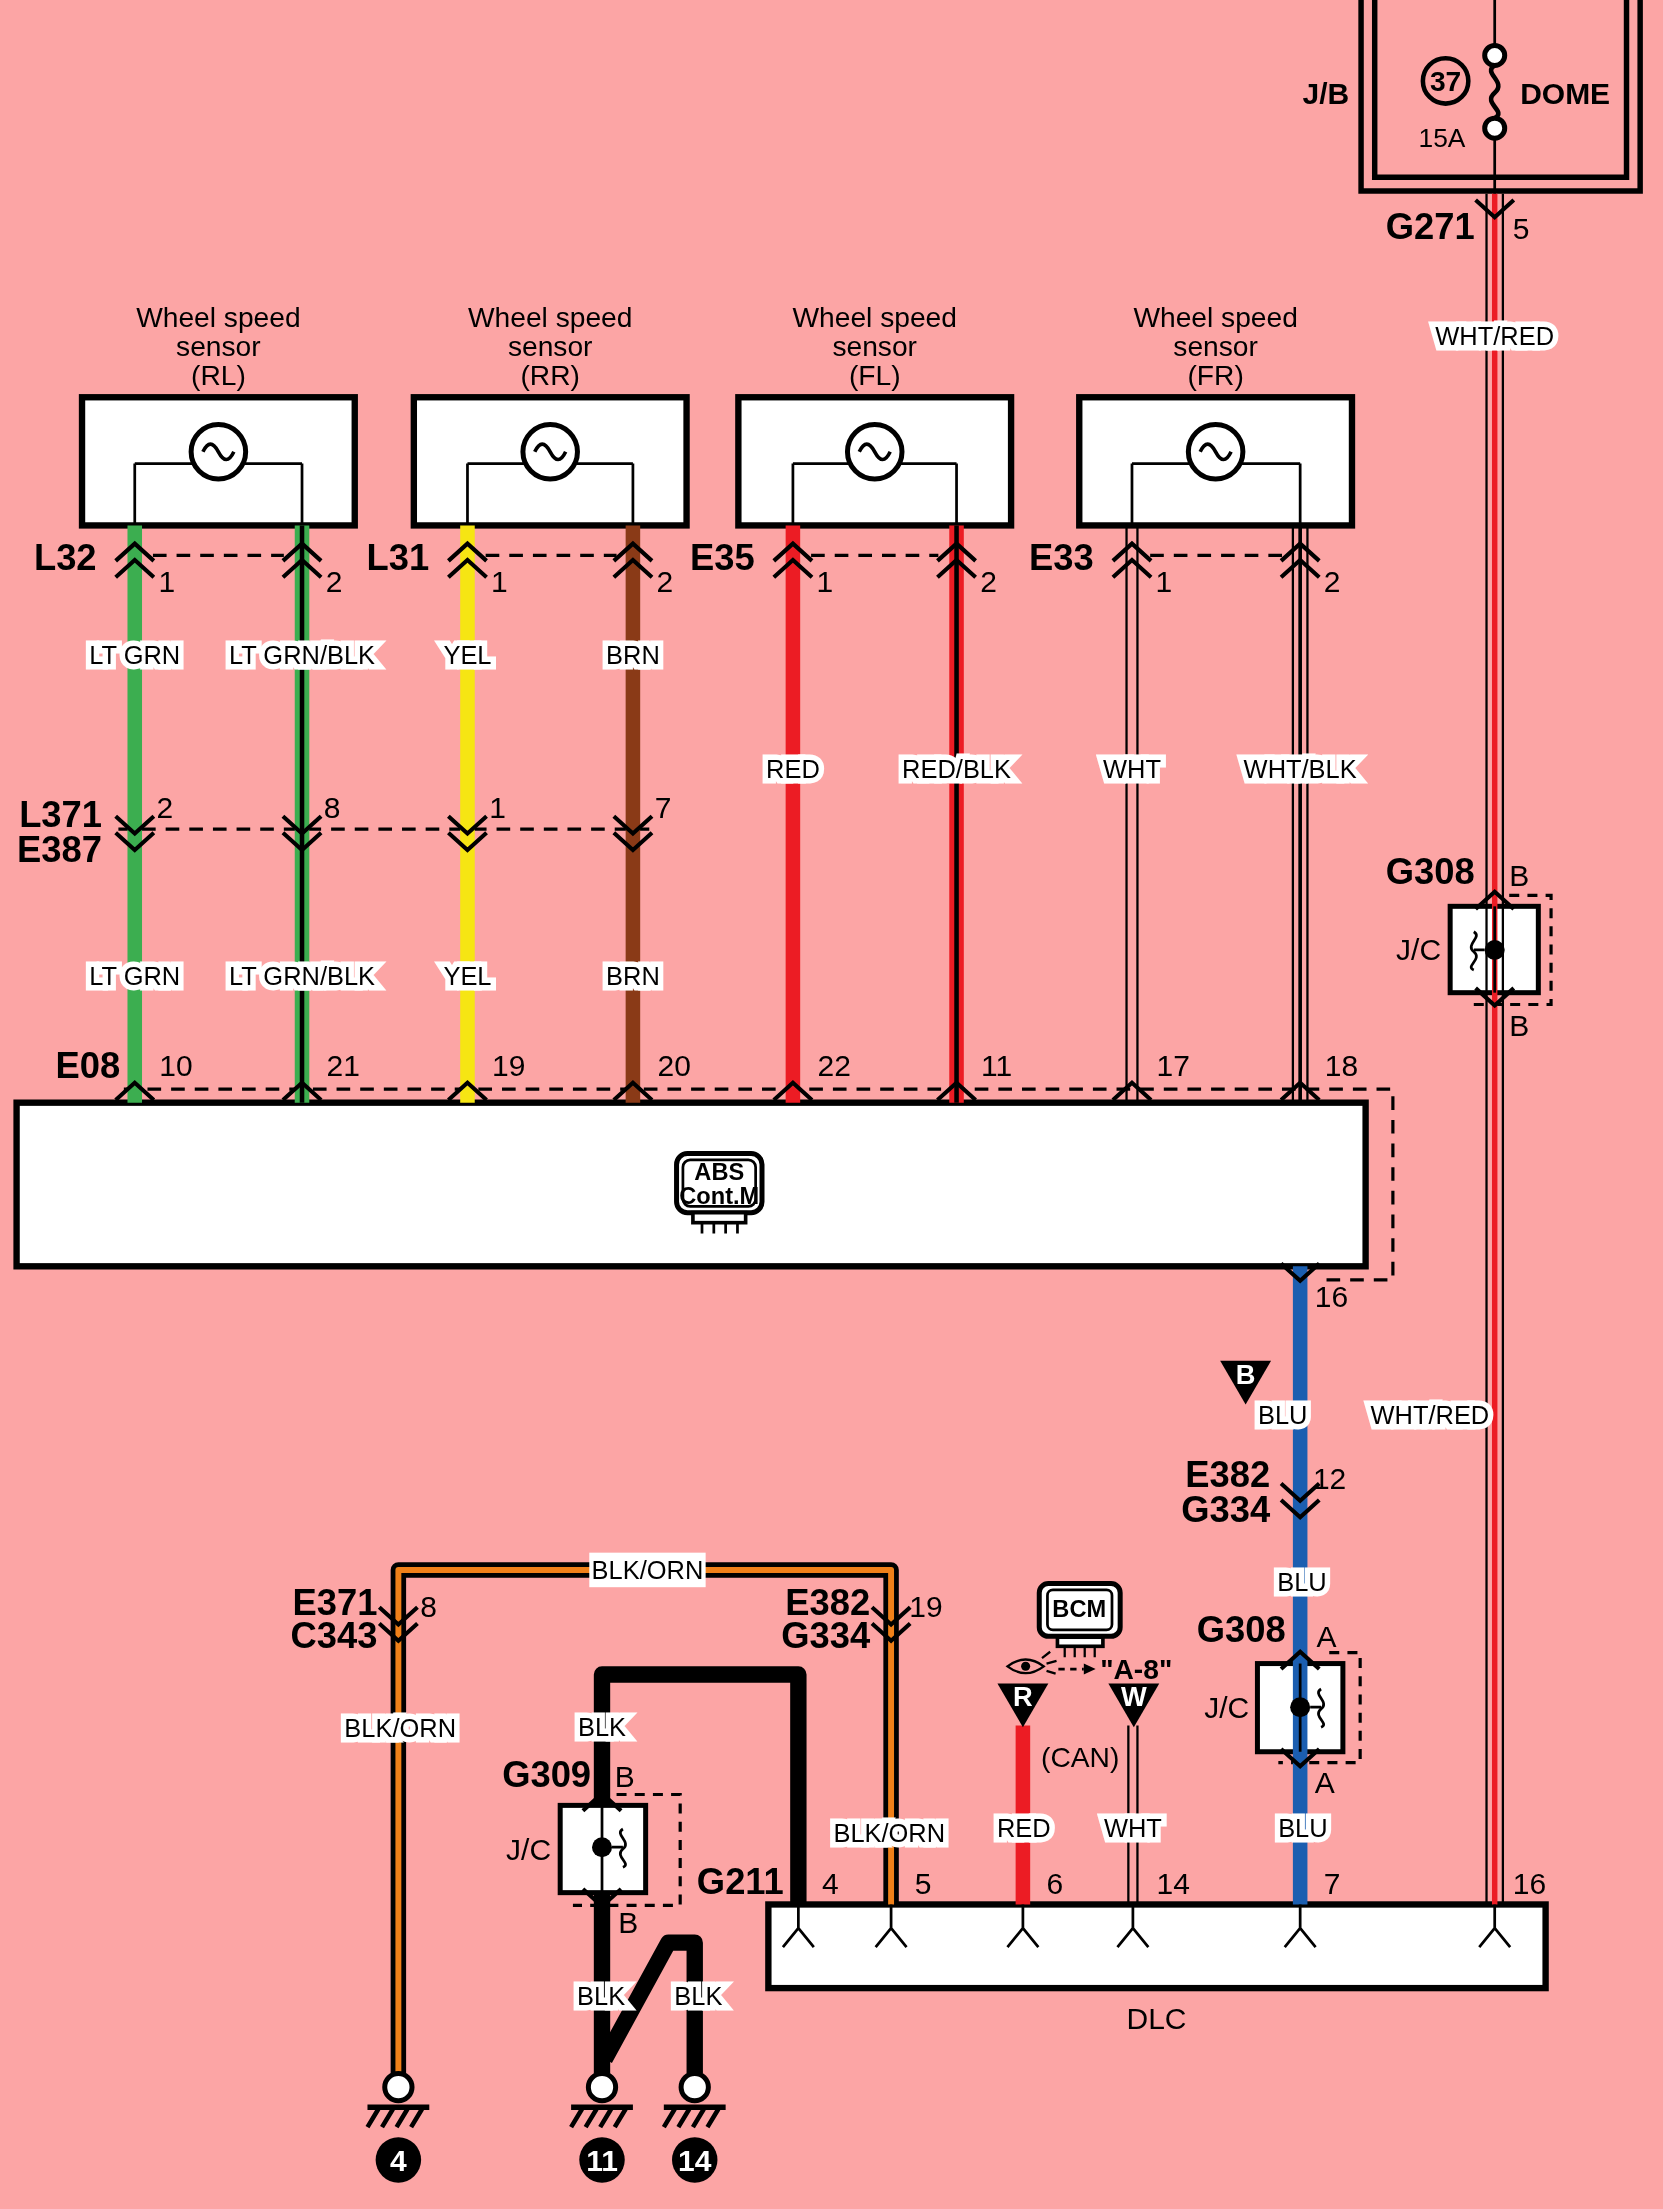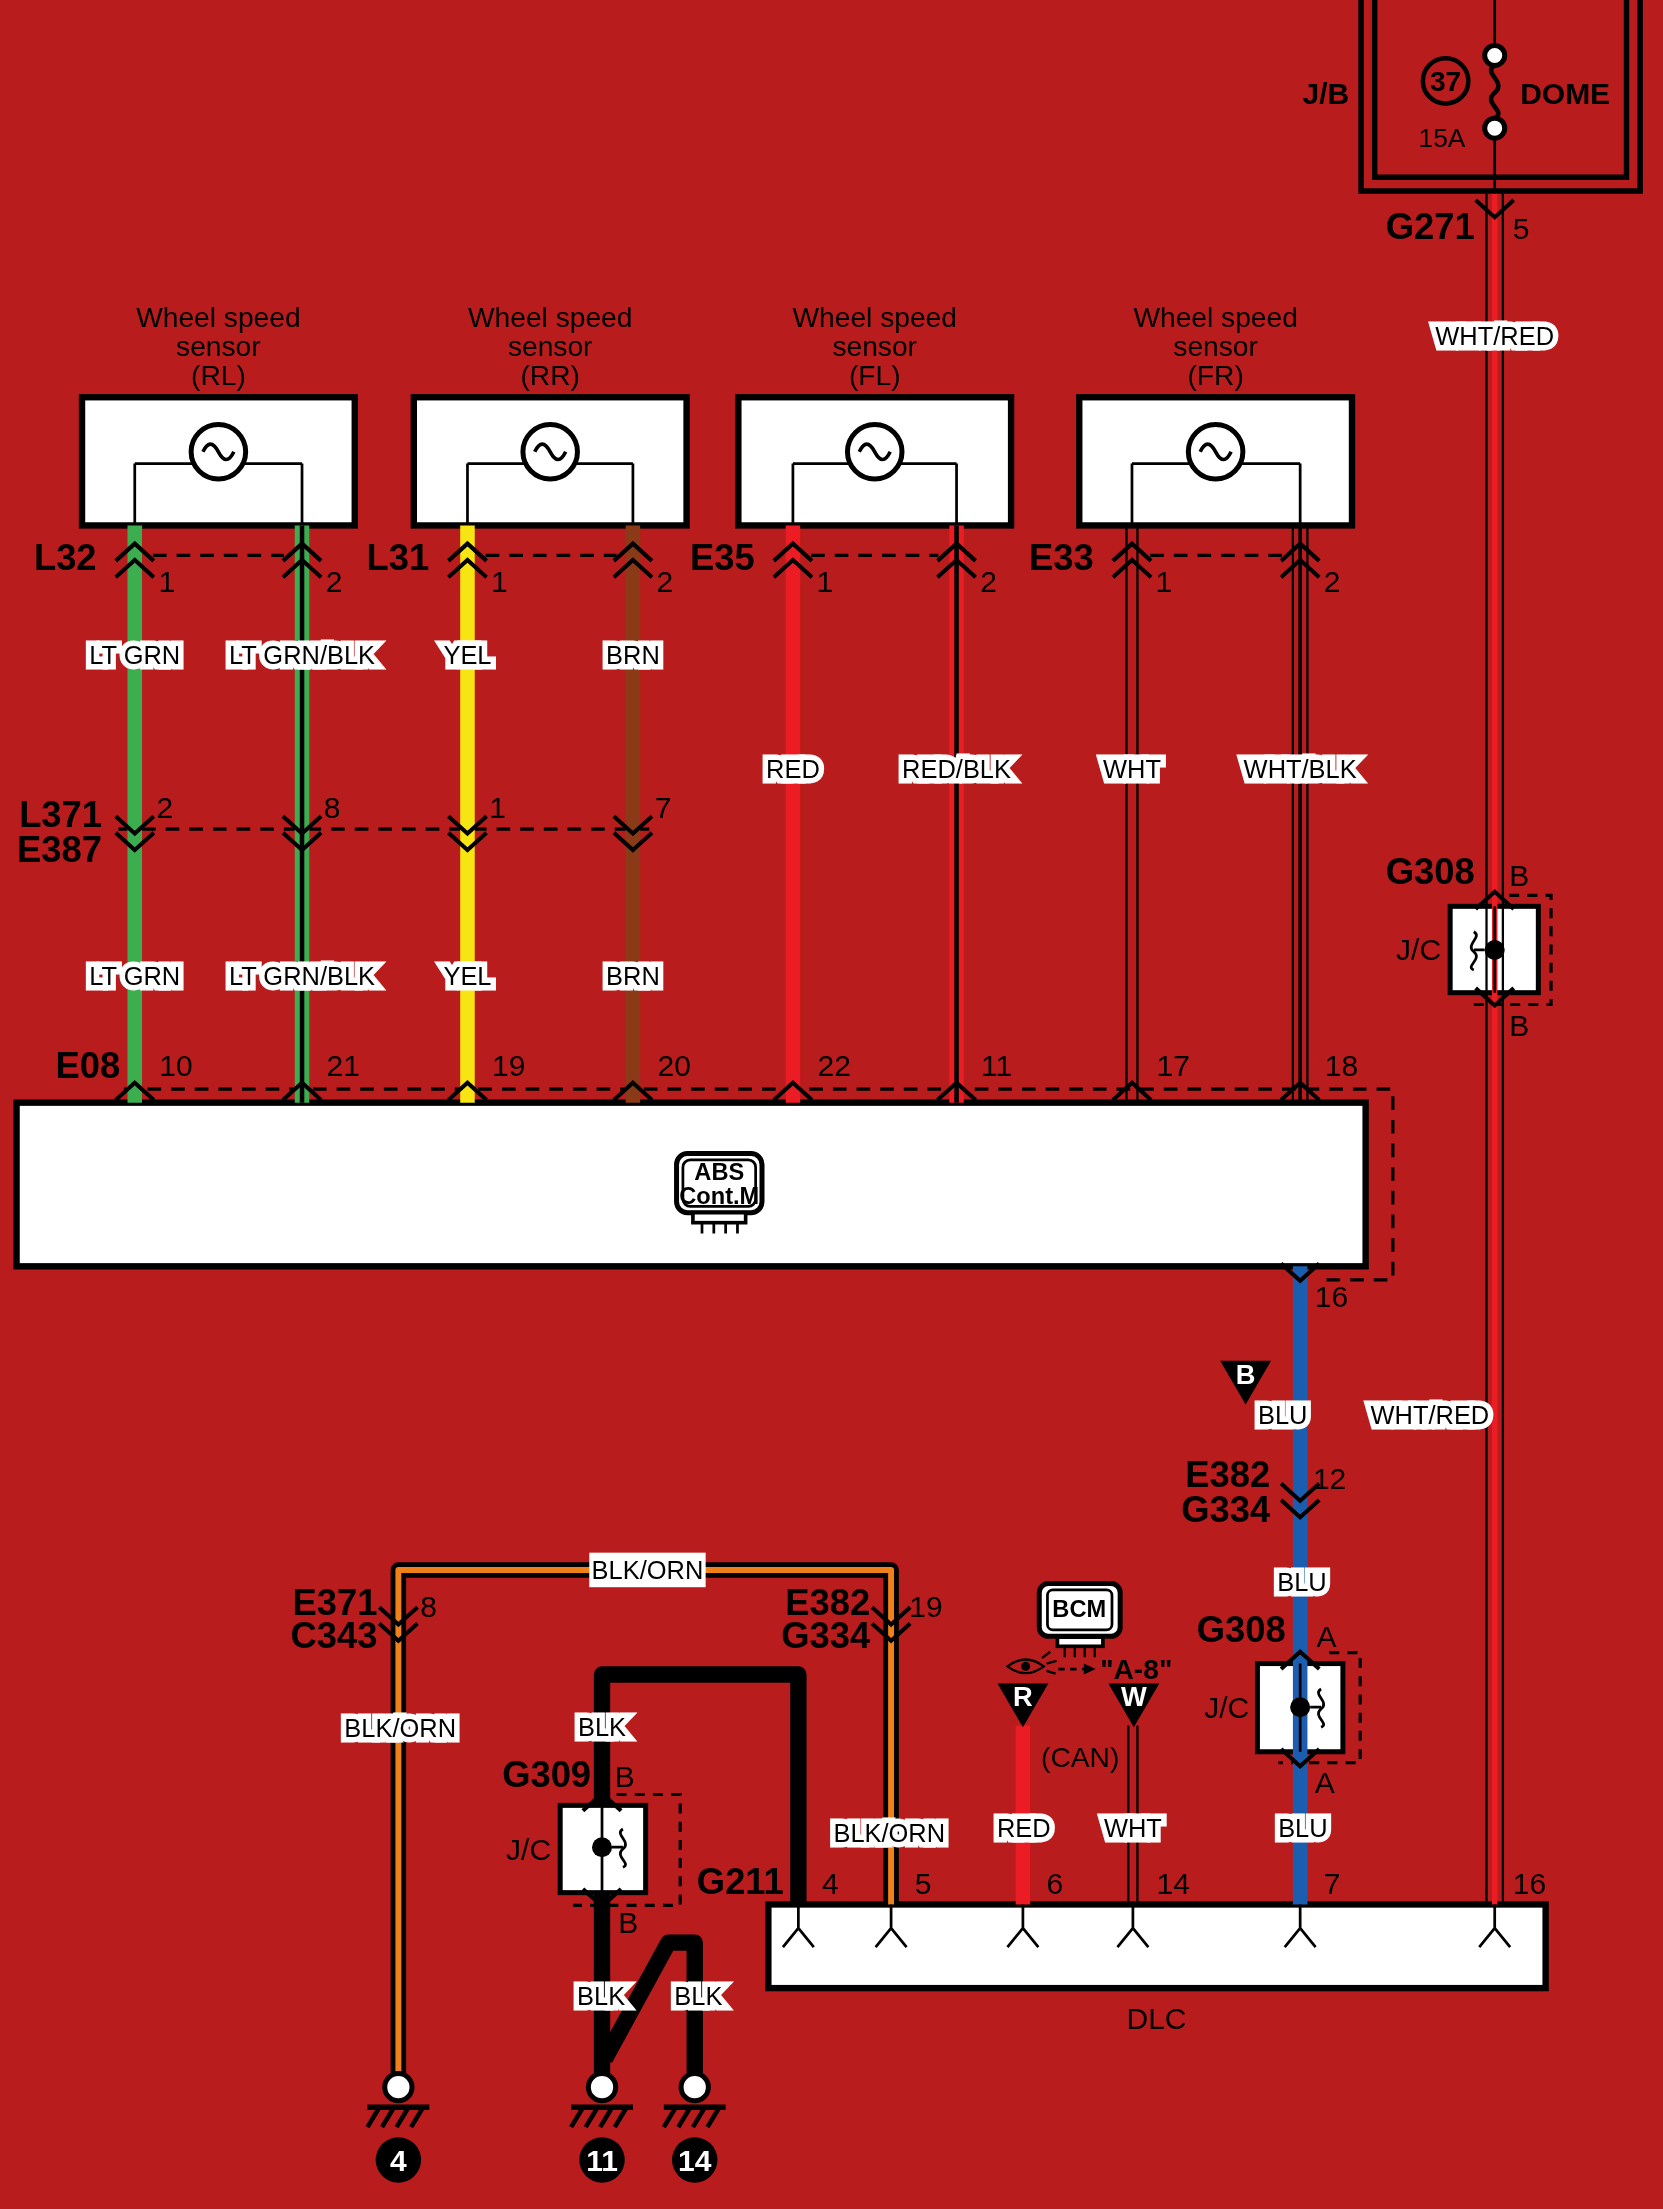--- a/index.html
+++ b/index.html
@@ -1,16 +1,16 @@
 <!DOCTYPE html>
 <html style="font-size:14.5px"><head>
 <meta charset="utf-8">
 <style>
   html,body{margin:0;padding:0;background:#fff;}
-  .page{width:1664px;height:2209px;position:relative;background:#b91c1c;}
+  .page{width:1664px;height:2209px;position:relative;background:#fca5a5;}
   svg{display:block;}
   text{font-family:"Liberation Sans",sans-serif;fill:#000;}
   .t28{font-size:28px}.t29{font-size:29px}.t31{font-size:31px}.t33{font-size:33px}
   .t26b{font-size:26px;font-weight:bold}
   .t30b{font-size:30px;font-weight:bold}.t31b{font-size:31px;font-weight:bold}
   .t33b{font-size:33px;font-weight:bold}.t40b{font-size:40px;font-weight:bold}
   .wt{fill:#fff}
   .halo{paint-order:stroke;stroke:#fff;stroke-width:12px;}
   .bx{fill:#fff;stroke:#000;stroke-width:7}
   .bx5{fill:#fff;stroke:#000;stroke-width:5.5}

